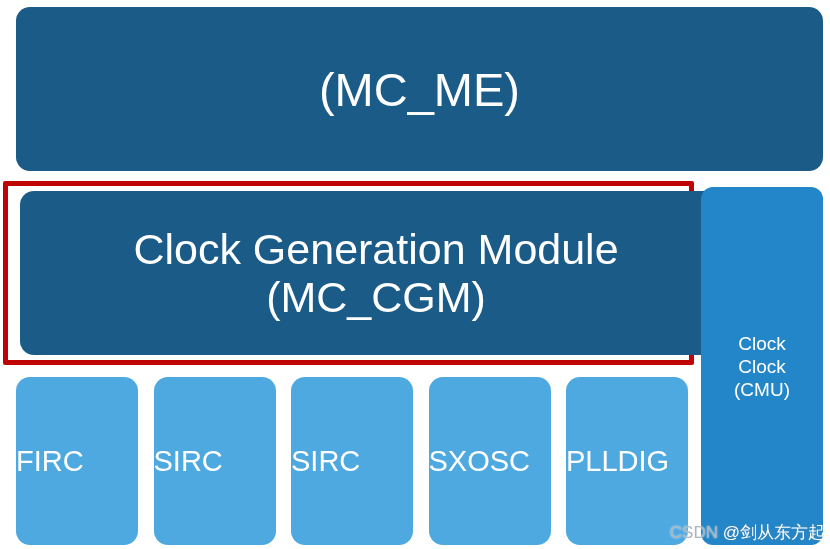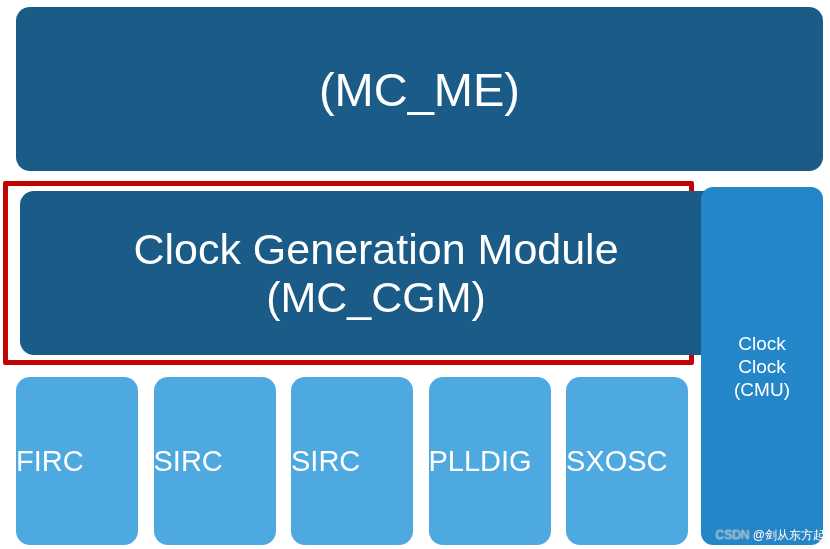--- a/index.html
+++ b/index.html
@@ -68,21 +68,21 @@
     border-radius:14px;
     color:var(--text-white);
     display:flex;
     align-items:center;
     justify-content:flex-start;
     font-size:29px;
   }
   .watermark{
     position:absolute;
     right:5px; bottom:5px;
-    font-size:12px;
+    font-size:17px;
     white-space:nowrap;
     pointer-events:none;
   }
   .watermark .wm-prefix{
     color:var(--watermark-gray);
     text-shadow:0 0 2px rgba(255,255,255,.8);
   }
   .watermark .wm-handle{
     color:#ffffff;
     text-shadow:0 0 3px rgba(120,140,160,.55);
@@ -114,24 +114,24 @@
     <div class="clock-source">
       <span>FIRC</span>
     </div>
     <div class="clock-source">
       <span>SIRC</span>
     </div>
     <div class="clock-source">
       <span>SIRC</span>
     </div>
     <div class="clock-source">
-      <span>PLLDIG</span>
+      <span>SXOSC</span>
     </div>
     <div class="clock-source">
-      <span>SXOSC</span>
+      <span>PLLDIG</span>
     </div>
   </div>
 
   <div class="watermark">
     <span class="wm-prefix">CSDN </span><span class="wm-handle">@剑从东方起</span>
   </div>
 
 </div>
 
 </body></html>

